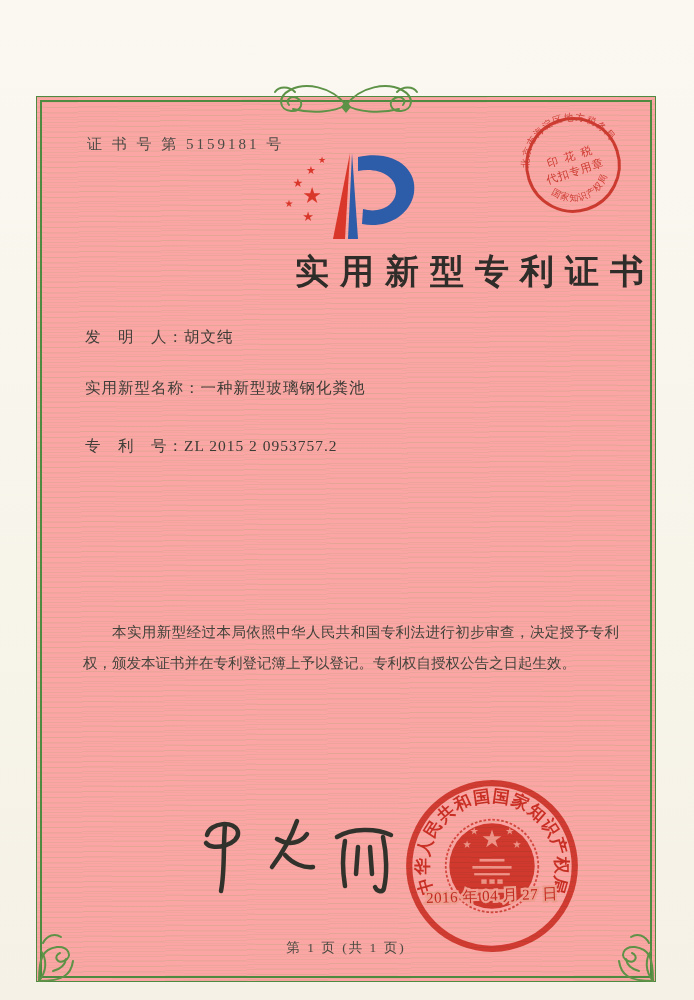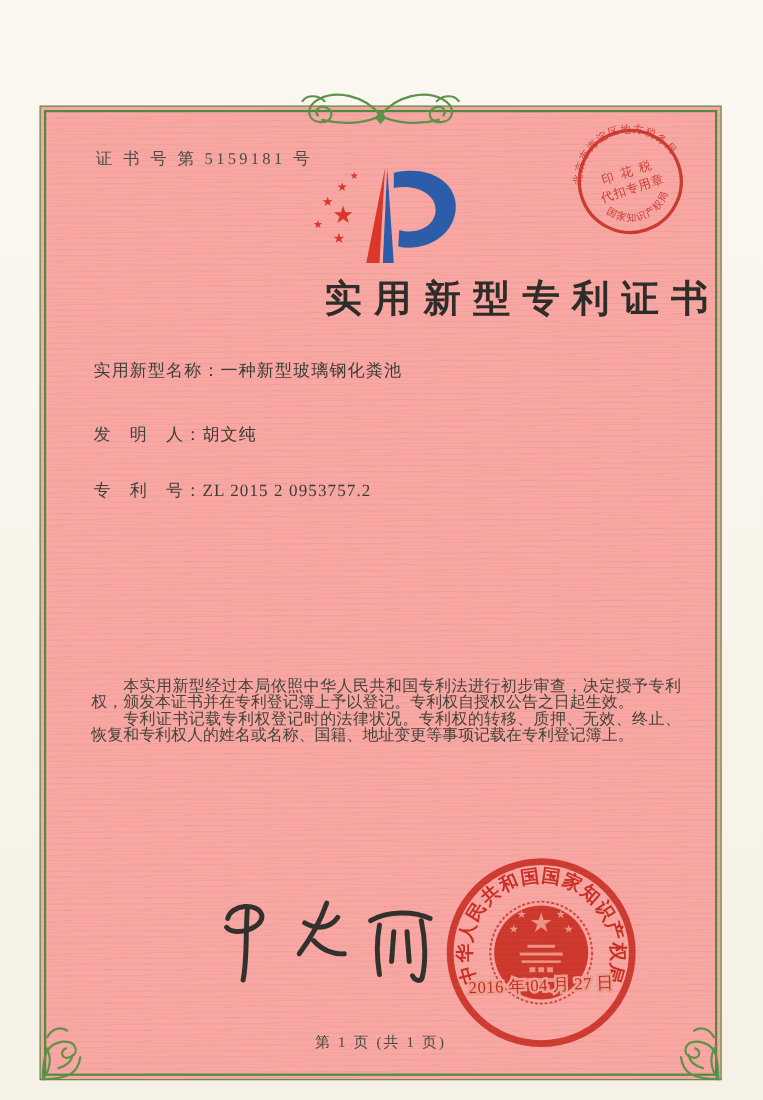--- a/index.html
+++ b/index.html
@@ -38,21 +38,21 @@
     position:absolute;top:152px;left:0;width:100%;text-align:right;
     font-size:34px;font-weight:bold;letter-spacing:11px;color:#2e2d29;z-index:5;
   }
   .fields{position:absolute;top:230px;left:48px;right:36px;z-index:5;}
   .field-row{font-size:15.5px;color:#403f39;margin-bottom:30px;letter-spacing:1px;}
   .field-row.first{margin-bottom:37px;}
   .field-label{color:#403f39;}
   .field-value{color:#3c3b35;}
   .paras{
     position:absolute;top:520px;left:46px;right:36px;z-index:5;
-    font-size:14.5px;line-height:15px;text-align:justify;color:#44433c;
+    font-size:14.5px;line-height:31px;text-align:justify;color:#44433c;
   }
   .paras p{margin:0;text-indent:2em;}
   .signer{position:absolute;left:50px;top:738px;font-size:15.5px;line-height:31px;z-index:5;
     font-family:"Liberation Sans","DejaVu Sans",sans-serif;color:#3a3933;letter-spacing:2px;}
   .signature{position:absolute;left:140px;top:700px;z-index:5;}
   .office-seal{
     position:absolute;left:366px;top:680px;width:178px;height:178px;z-index:6;
     mix-blend-mode:multiply;opacity:.93;
   }
   .footer{
@@ -130,34 +130,33 @@
       <text x="23" y="62" font-size="10" text-anchor="middle">★</text>
     </g>
     <polygon points="84,8 67,94 79,94" fill="#d8372a"></polygon>
     <polygon points="86,8 82,94 92,94" fill="#2d5ca8"></polygon>
     <path d="M92,12 C128,4 152,24 148,48 C144,72 118,84 96,79 L97,64 C114,69 130,60 130,46 C130,31 112,22 92,26 Z" fill="#2d5ca8"></path>
   </svg>
 
   <div class="title">实用新型专利证书</div>
 
   <div class="fields">
+    <div class="field-row">
+      <span class="field-label">发　明　人：</span><span class="field-value">胡文纯</span>
+    </div>
     <div class="field-row first">
       <span class="field-label">实用新型名称：</span><span class="field-value">一种新型玻璃钢化粪池</span>
-    </div>
-    <div class="field-row">
-      <span class="field-label">发　明　人：</span><span class="field-value">胡文纯</span>
     </div>
     <div class="field-row">
       <span class="field-label">专　利　号：</span><span class="field-value">ZL 2015 2 0953757.2</span>
     </div>
   </div>
 
   <div class="paras">
     <p>本实用新型经过本局依照中华人民共和国专利法进行初步审查，决定授予专利权，颁发本证书并在专利登记簿上予以登记。专利权自授权公告之日起生效。</p>
-    <p>专利证书记载专利权登记时的法律状况。专利权的转移、质押、无效、终止、恢复和专利权人的姓名或名称、国籍、地址变更等事项记载在专利登记簿上。</p>
   </div>
 
 
   <svg class="signature" width="250" height="110" viewBox="0 0 250 110">
     <g fill="none" stroke="#32322c" stroke-width="4.5" stroke-linecap="round" stroke-linejoin="round">
       <path d="M48,28 C46,50 48,74 44,94"></path>
       <path d="M30,38 C33,25 58,23 61,35 C63,47 36,55 29,46"></path>
       <path d="M120,24 C113,44 104,58 95,70"></path>
       <path d="M100,42 C112,49 124,46 130,37"></path>
       <path d="M108,58 C116,67 127,71 136,70"></path>

